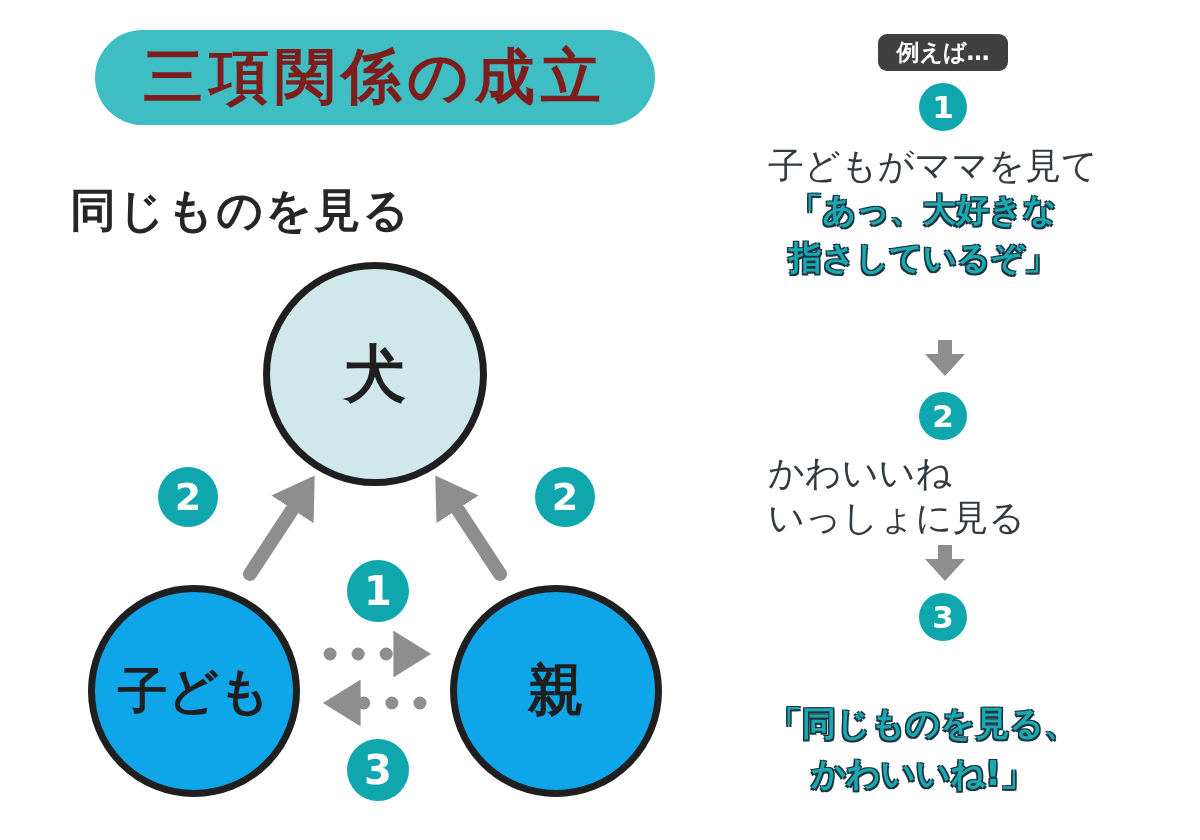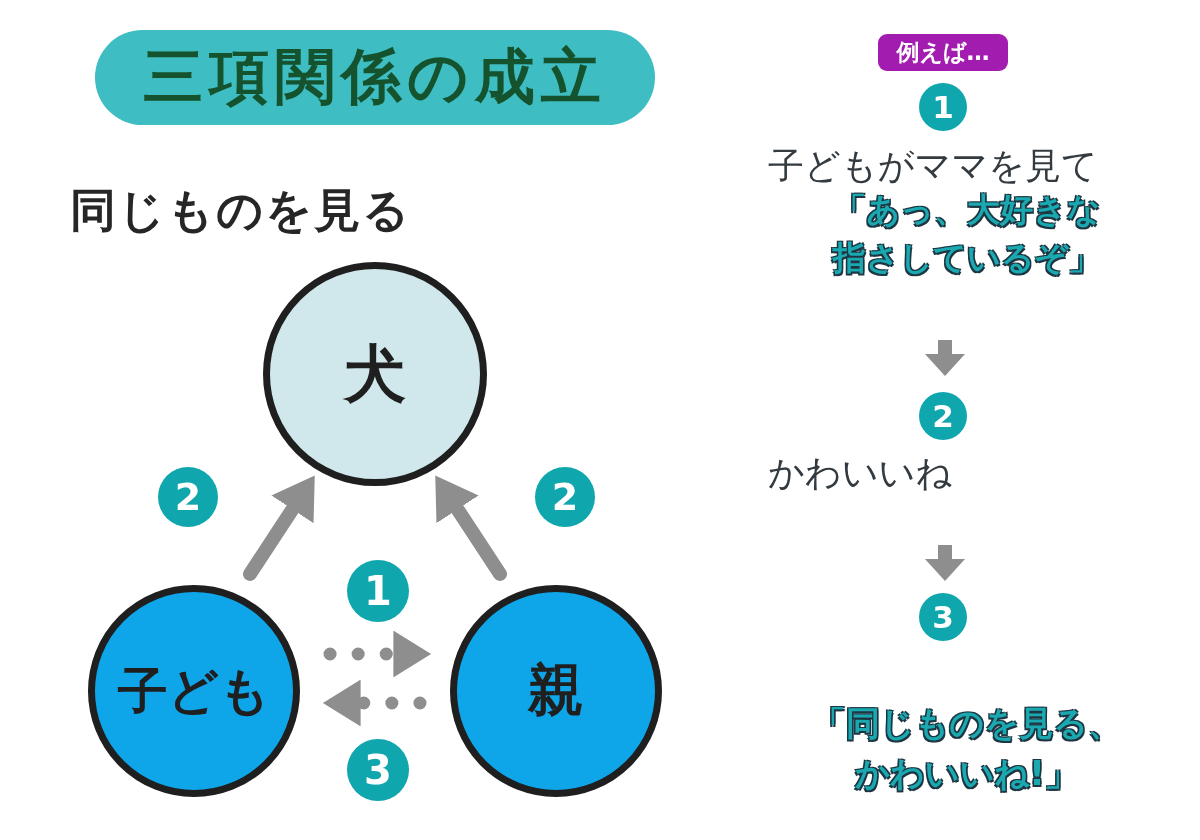--- a/index.html
+++ b/index.html
@@ -11,21 +11,21 @@
   }
   .stage { position: relative; width: 1200px; height: 840px; background: #fff; }
 
   
   .title-badge {
     position: absolute; left: 95px; top: 30px; width: 560px; height: 95px;
     background: #3ebdc3; border-radius: 48px;
     display: flex; align-items: center; justify-content: center;
   }
   .title-badge .title-text {
-    color: #14532d; font-size: 60px; font-weight: bold; letter-spacing: 6px; white-space: nowrap; text-align: center;
+    color: #7f1d1d; font-size: 60px; font-weight: bold; letter-spacing: 6px; white-space: nowrap; text-align: center;
   }
   .subtitle {
     position: absolute; left: 70px; top: 180px; width: 610px;
     text-align: left; font-size: 46px; font-weight: bold; color: #262626;
     letter-spacing: 2px; white-space: nowrap;
   }
   svg.arrow-layer { position: absolute; left: 0; top: 0; }
 
   .circle {
     position: absolute; box-sizing: border-box;
@@ -43,40 +43,40 @@
     display: flex; align-items: center; justify-content: center;
   }
   .b2-left  { left: 158px; top: 467px; width: 60px; height: 60px; font-size: 38px; }
   .b2-right { left: 535px; top: 467px; width: 60px; height: 60px; font-size: 38px; }
   .b1-mid   { left: 347px; top: 560px; width: 62px; height: 62px; font-size: 40px; }
   .b3-mid   { left: 347px; top: 739px; width: 62px; height: 62px; font-size: 40px; }
 
   
   .ex-header { position: absolute; left: 793px; top: 34px; width: 300px; text-align: center; }
   .ex-header .pill {
-    display: inline-block; background: #a21caf; color: #fff;
+    display: inline-block; background: #404040; color: #fff;
     font-size: 23px; font-weight: bold; padding: 3px 18px; border-radius: 9px;
     white-space: nowrap;
   }
   .stepnum {
     position: absolute; left: 919px; width: 48px; height: 48px;
     background: #0fa7ad; border-radius: 50%;
     color: #fff; font-size: 31px; font-weight: bold;
     display: flex; align-items: center; justify-content: center;
   }
   .sn1 { top: 83px; } .sn2 { top: 392px; } .sn3 { top: 593px; }
 
   .steptext {
     position: absolute; left: 768px; width: 350px; text-align: left;
     color: #333b40; font-size: 36px; line-height: 45px; white-space: nowrap;
   }
   .st1 { top: 143px; } .st2 { top: 450px; } .st3 { top: 657px; }
 
   .quote {
-    position: absolute; left: 766px; width: 402px; text-align: center;
+    position: absolute; left: 722px; width: 402px; text-align: center;
     color: #1ba9b1; font-weight: bold; white-space: nowrap;
     text-shadow: -1.5px -1.5px 0 #1d3642, 1.5px -1.5px 0 #1d3642,
                  -1.5px 1.5px 0 #1d3642, 1.5px 1.5px 0 #1d3642;
   }
   .q1 { top: 186px; font-size: 33px; line-height: 48px; }
   .q3 { top: 698px; font-size: 34px; line-height: 50px; }
 
   .darrow { position: absolute; left: 925px; width: 40px; height: 36px; }
   .da1 { top: 340px; } .da2 { top: 545px; }
 </style>
@@ -130,20 +130,21 @@
     <div>指さしているぞ」</div>
   </div>
 
   <svg class="darrow da1" viewBox="0 0 40 36">
     <path d="M13 0 h14 v14 h13 L20 36 L0 14 h13 Z" fill="#8e8e8e"></path>
   </svg>
 
   <div class="stepnum sn2">2</div>
   <div class="steptext st2">
     <div>かわいいね</div>
+    <div>いっしょに見る</div>
   </div>
 
   <svg class="darrow da2" viewBox="0 0 40 36">
     <path d="M13 0 h14 v14 h13 L20 36 L0 14 h13 Z" fill="#8e8e8e"></path>
   </svg>
 
   <div class="stepnum sn3">3</div>
   <div class="quote q3">
     <div>「同じものを見る、</div>
     <div>かわいいね!」</div>

